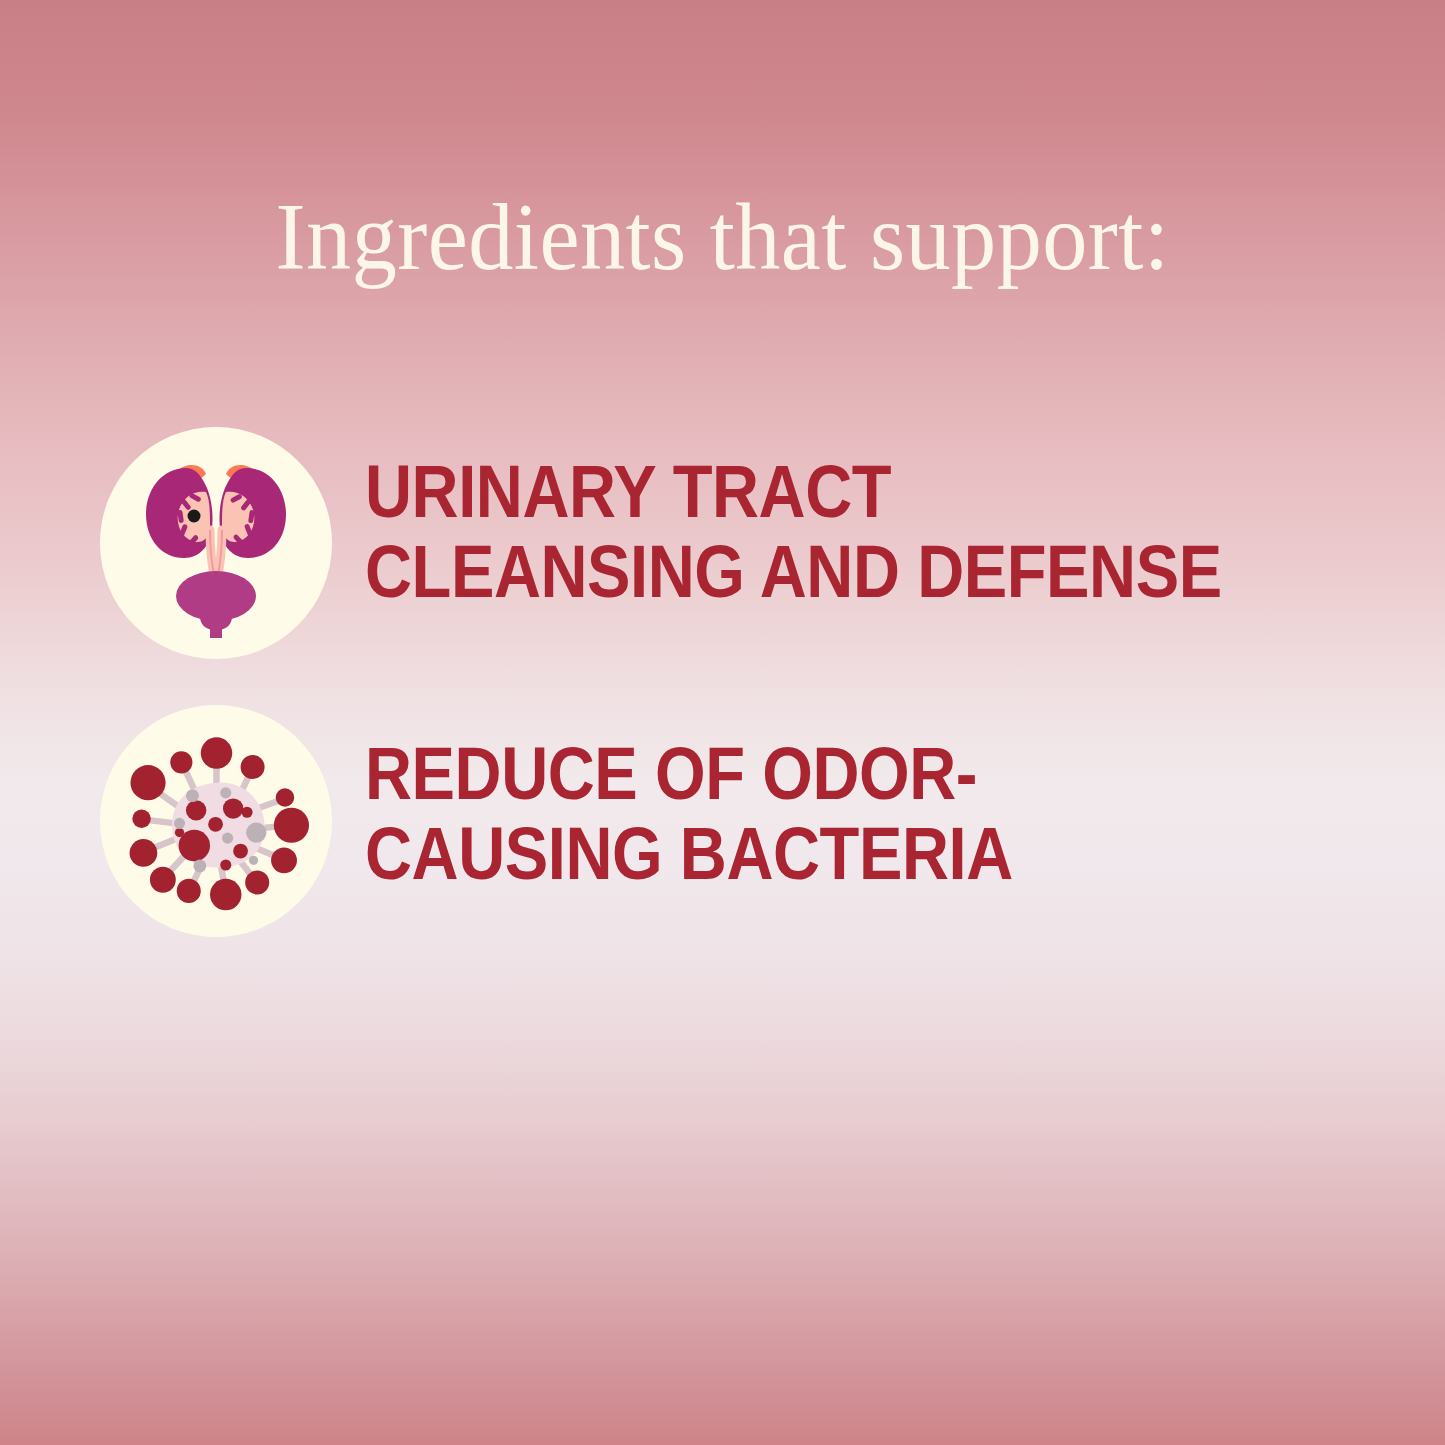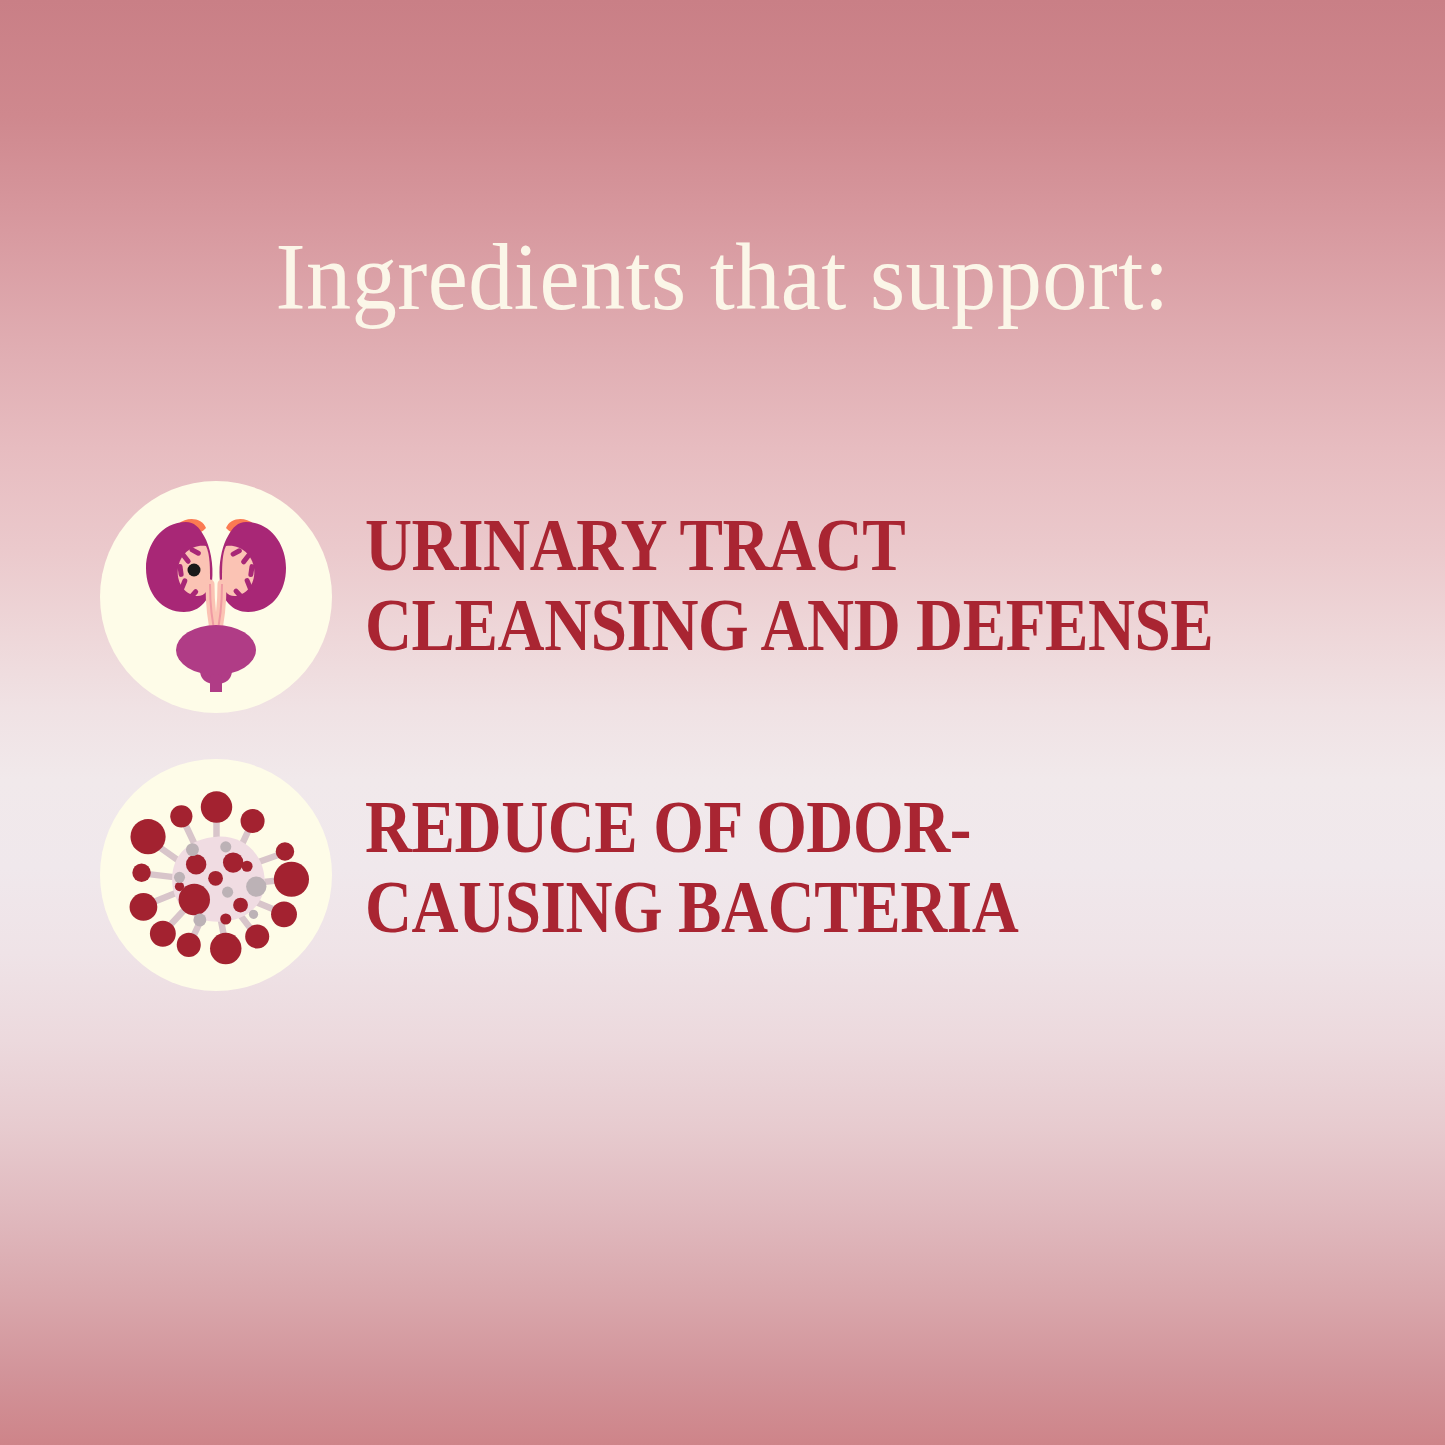--- a/index.html
+++ b/index.html
@@ -32,21 +32,20 @@
         #d9a6ab 90%,
         #d2949a 95%,
         #ce8489 100%
       );
     position:relative;
   }
 
   .poster {
     position:absolute;
     inset:0;
-    margin-top:40px;
   }
 
   
   .title {
     position:absolute;
     left:0;
     right:0;
     top:188px;
     text-align:center;
     font-family:"Liberation Serif", "DejaVu Serif", serif;
@@ -55,23 +54,22 @@
     font-weight:400;
     color:#fbf6e8;
     letter-spacing:0.5px;
     transform:scaleX(0.94);
   }
 
   
   .bullets {
     position:absolute;
     left:0;
-    top:418px;
+    top:404px;
     width:1445px;
-    font-family:Liberation Serif, serif;
   }
 
   .bullet-row {
     position:relative;
     display:flex;
     align-items:center;
     height:278px;
   }
 
   .icon-badge {

